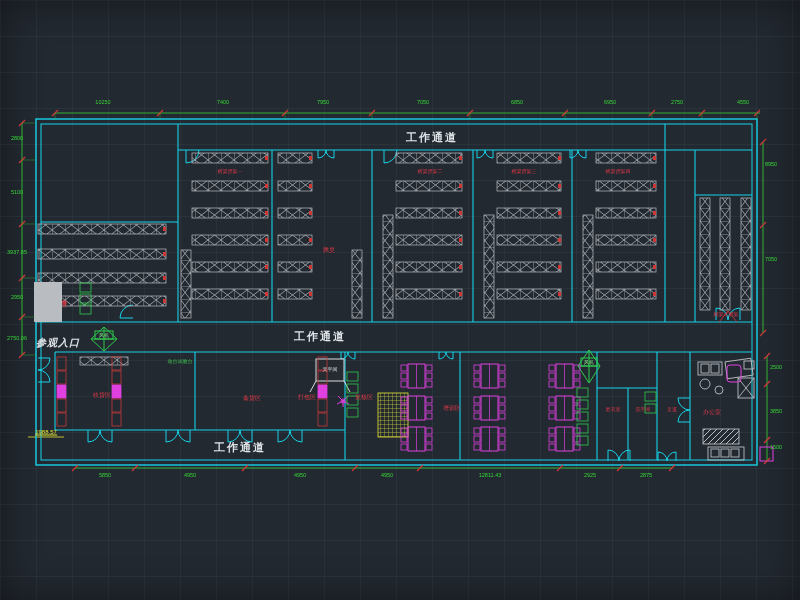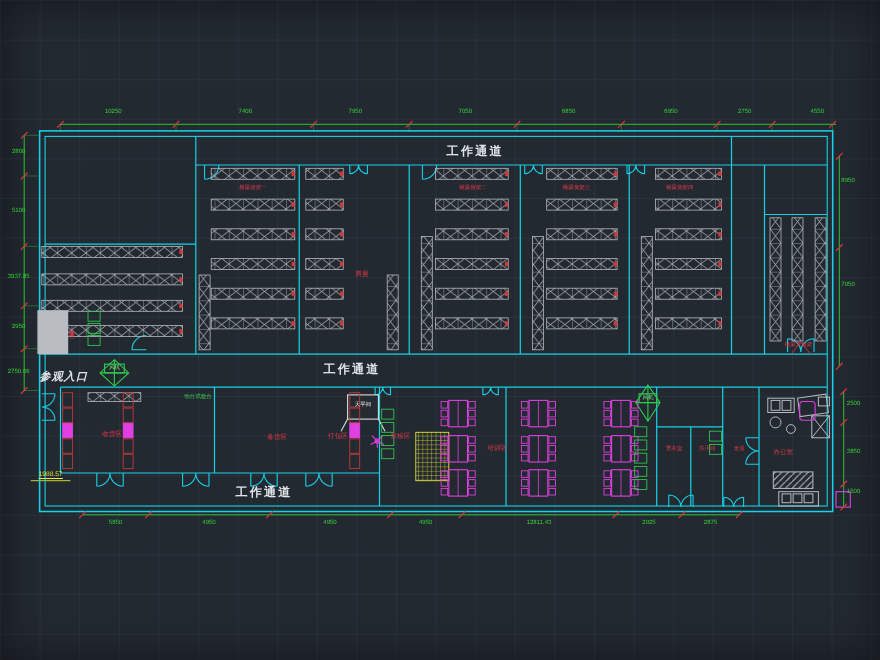--- a/index.html
+++ b/index.html
@@ -5,21 +5,21 @@
   html,body{margin:0;padding:0;background:#1a1f25;}
   #canvas{position:relative;width:800px;height:600px;overflow:hidden;
     background:#232931;
     background-image:linear-gradient(to right, rgba(160,190,220,.055) 1px, transparent 1px),
                      linear-gradient(to bottom, rgba(160,190,220,.055) 1px, transparent 1px);
     background-size:36px 36px;
     box-shadow:inset 0 0 40px rgba(0,0,0,.45);
     font-family:"Liberation Sans", sans-serif;}
   svg{position:absolute;left:0;top:0;}
   .lbl{position:absolute;transform:translate(-50%,-50%);white-space:nowrap;line-height:1;}
-  .corridor{color:#dfe4e8;font-size:11px;font-weight:bold;letter-spacing:2px;}
+  .corridor{color:#dfe4e8;font-size:11px;font-weight:bold;letter-spacing:2px;font-family:Liberation Mono, monospace;}
   .entrance{color:#dfe4e8;font-size:10px;font-weight:bold;letter-spacing:1px;font-style:italic;}
   .red{color:#e03846;font-size:6px;}
   .red5{color:#e03846;font-size:5px;}
   .redv{color:#e03846;font-size:5px;writing-mode:vertical-rl;letter-spacing:1px;}
   .green{color:#3fd44f;font-size:5px;}
   .white5{color:#dfe4e8;font-size:5px;}
   .greenlabel{color:#7fe07f;font-size:5px;}
   .dim{position:absolute;transform:translate(-50%,-50%);color:#35d435;font-size:5.5px;white-space:nowrap;}
   .yellow{color:#e6e635;font-size:6px;border-bottom:1px solid #e6e635;}
   #watermark{position:absolute;left:336px;top:243px;transform:translate(-50%,-50%);

